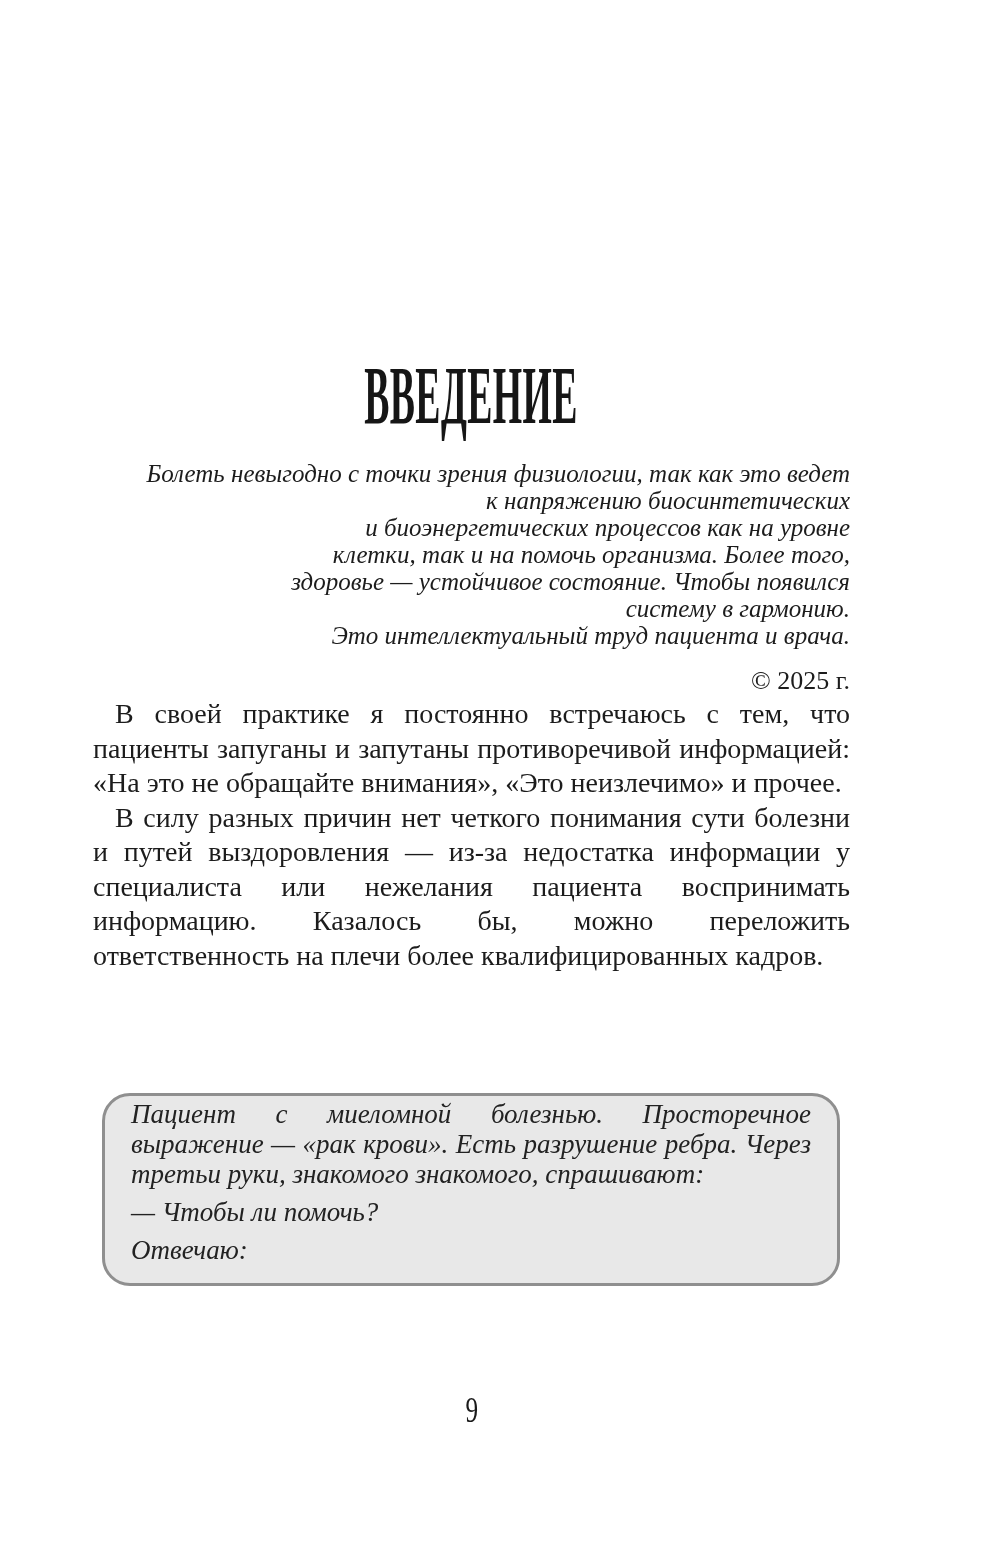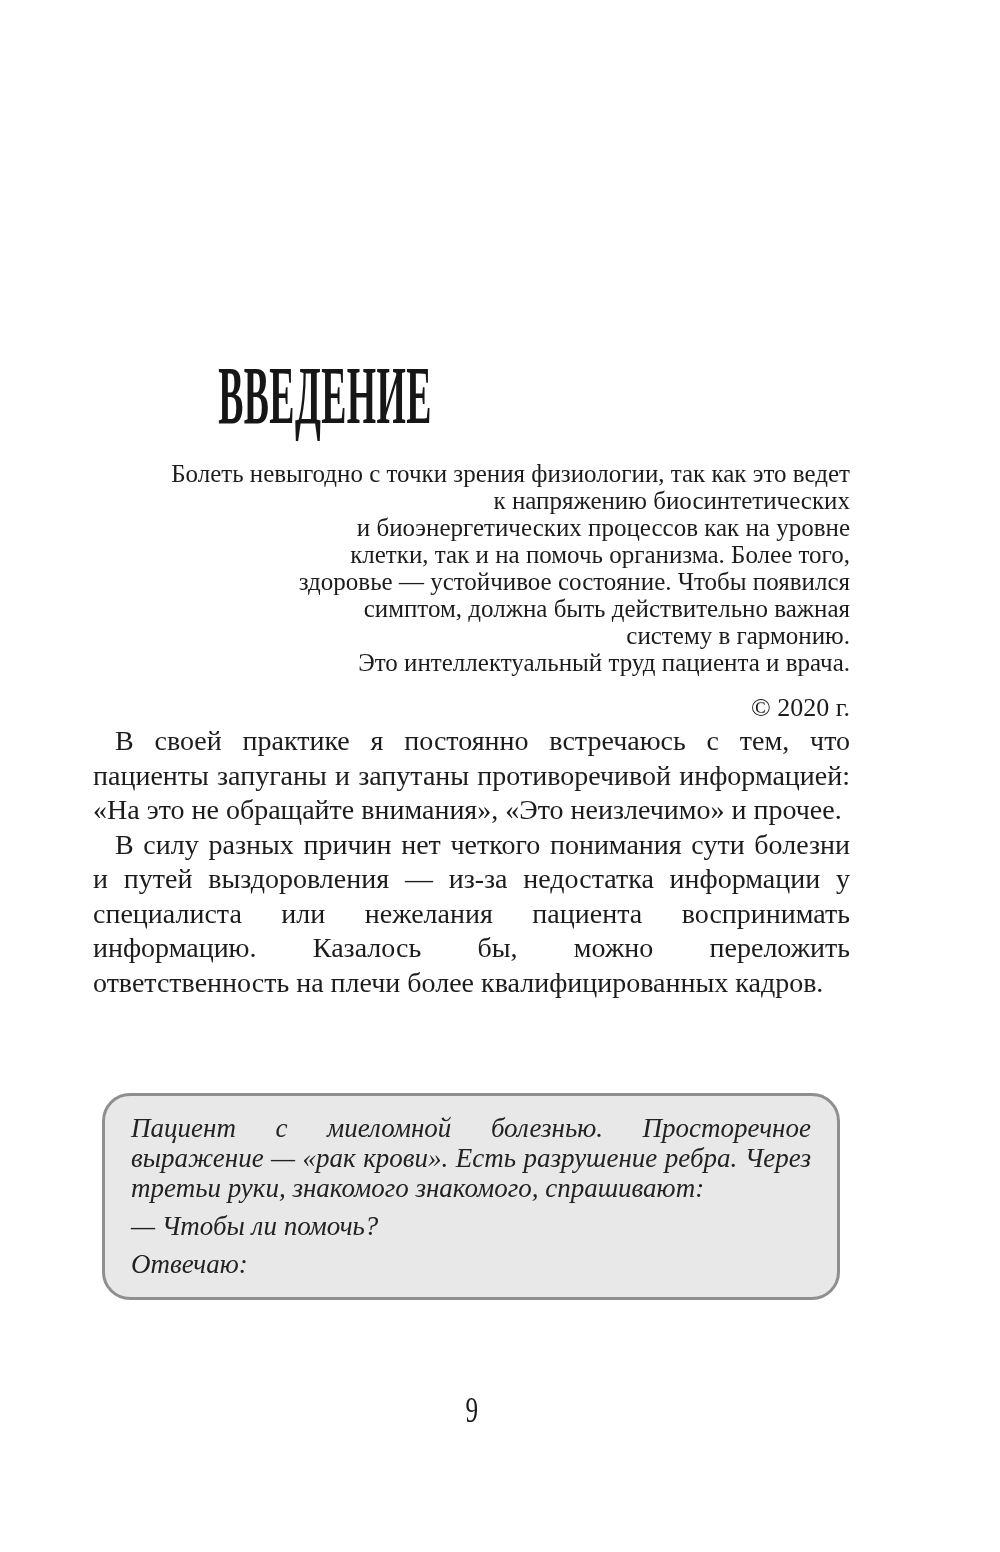--- a/index.html
+++ b/index.html
@@ -17,36 +17,38 @@
     position: absolute;
     left: 93px;
     top: 0;
     width: 757px;
     height: 100%;
   }
   
   .title-wrap {
     margin-top: 355px;
     height: 84px;
+    text-align: center;
     line-height: 82px;
   }
   .title-inner {
     display: inline-block;
     font-size: 82px;
     font-weight: bold;
     color: #161616;
     letter-spacing: 0.01em;
     transform: scaleX(0.46);
     transform-origin: 50% 50%;
     white-space: nowrap;
   }
   
   .epigraph {
     margin-top: 21px;
     text-align: right;
+    font-style: italic;
     font-size: 25px;
     line-height: 27px;
     color: #1c1c1c;
   }
   .attribution {
     margin-top: 17px;
     text-align: right;
     font-size: 26px;
     line-height: 30px;
     color: #1c1c1c;
@@ -66,21 +68,21 @@
   
   .case-box {
     position: absolute;
     left: 9px;
     top: 1093px;
     width: 738px;
     box-sizing: border-box;
     border: 3px solid #8f8f8f;
     border-radius: 28px;
     background: #e8e8e8;
-    padding: 17px 26px 18px 26px;
+    padding: 3px 26px 18px 26px;
   }
   .case-para {
     margin: 0 0 8px 0;
     font-style: italic;
     font-size: 27px;
     line-height: 30px;
     text-align: justify;
     color: #222222;
     hyphens: auto;
   }
@@ -111,26 +113,25 @@
     <div class="title-wrap">
       <span class="title-inner">ВВЕДЕНИЕ</span>
     </div>
 
     <div class="epigraph">
       <div class="epigraph-line">Болеть невыгодно с точки зрения физиологии, так как это ведет</div>
       <div class="epigraph-line">к напряжению биосинтетических</div>
       <div class="epigraph-line">и биоэнергетических процессов как на уровне</div>
       <div class="epigraph-line">клетки, так и на помочь организма. Более того,</div>
       <div class="epigraph-line">здоровье — устойчивое состояние. Чтобы появился</div>
-      <div class="epigraph-line">симптом, должна быть действительно важная</div>
       <div class="epigraph-line">систему в гармонию.</div>
       <div class="epigraph-line">Это интеллектуальный труд пациента и врача.</div>
     </div>
 
-    <div class="attribution">© 2020 г.</div>
+    <div class="attribution">© 2025 г.</div>
 
     <p class="body-para first">В своей практике я постоянно встречаюсь с тем, что пациенты запуганы и запутаны противоречивой информацией: «На это не обращайте внимания», «Это неизлечимо» и прочее.</p>
 
     <p class="body-para second">В силу разных причин нет четкого понимания сути болезни и путей выздоровления — из-за недостатка информации у специалиста или нежелания пациента воспринимать информацию. Казалось бы, можно переложить ответственность на плечи более квалифицированных кадров.</p>
 
     <div class="case-box" style="background-color: rgb(232, 232, 232); border-color: rgb(143, 143, 143);">
       <p class="case-para">Пациент с миеломной болезнью. Просторечное выражение — «рак крови». Есть разрушение ребра. Через третьи руки, знакомого знакомого, спрашивают:</p>
       <p class="case-para">— Чтобы ли помочь?</p>
       <p class="case-para">Отвечаю:</p>
     </div>

